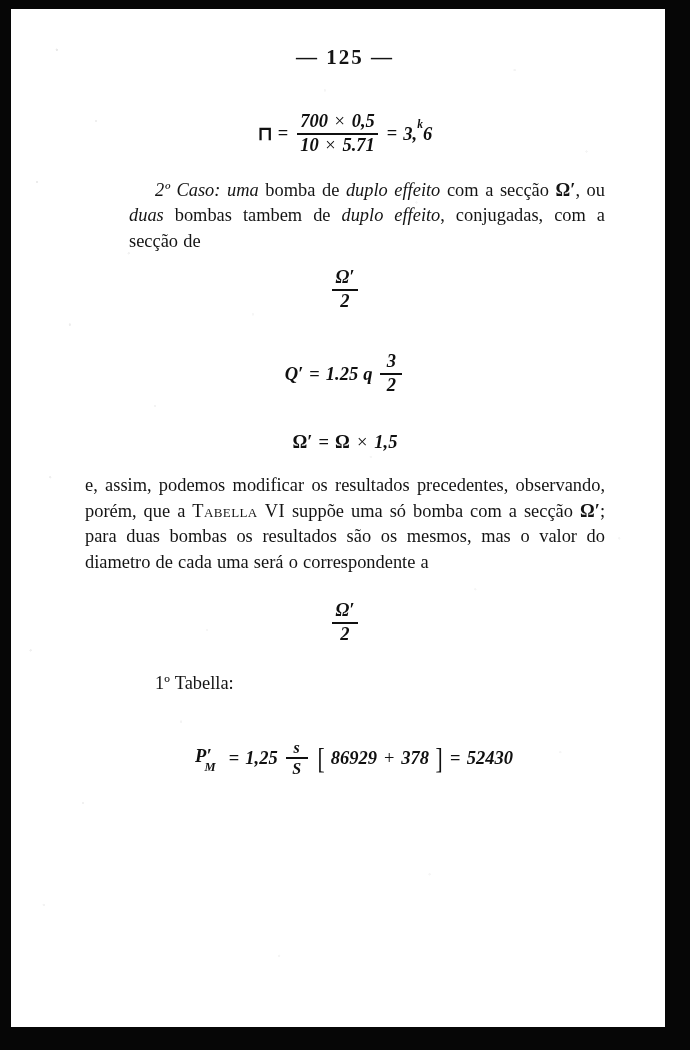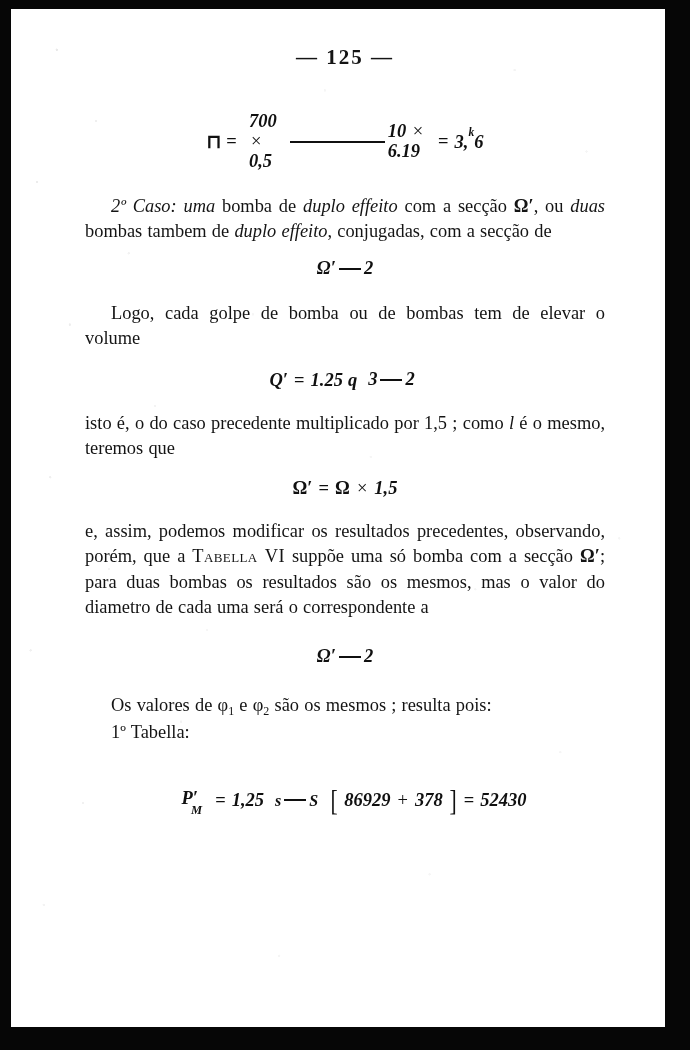--- a/index.html
+++ b/index.html
@@ -83,21 +83,21 @@
 
   p.body-par {
     margin: 0;
     font-size: 18.4px;
     line-height: 25.5px;
     text-align: justify;
     text-justify: inter-word;
     word-spacing: .6px;
     font-family: "Liberation Serif", serif;
   }
-  p.indent { text-indent: 26px; }
+  p.indent { text-indent: 26px; margin-left: 44px; }
 
   .it { font-style: italic; }
   .bf { font-weight: 700; }
   .smallcaps {
     font-variant: small-caps;
     letter-spacing: .4px;
   }
 
   
   .math-block {
@@ -107,21 +107,21 @@
     font-size: 18.5px;
     color: #101010;
     display: flex;
     align-items: center;
     justify-content: center;
     gap: 5px;
   }
 
   .frac {
     display: inline-flex;
-    flex-direction: row;
+    flex-direction: column;
     align-items: center;
     justify-content: center;
     vertical-align: middle;
     line-height: 1.08;
     margin: 0 3px;
     font-family: Liberation Serif, serif;
   }
   .frac .num,
   .frac .den { padding: 0 3px; }
   .frac .bar {
@@ -203,21 +203,21 @@
         <span class="frac">
           <span class="num">
             <span>700</span>
             <span class="times">×</span>
             <span>0,5</span>
           </span>
           <span class="bar"></span>
           <span class="den">
             <span>10</span>
             <span class="times">×</span>
-            <span>6.19</span>
+            <span>5.71</span>
           </span>
         </span>
         <span class="eq">=</span>
         <span><span>3,</span><span class="supk">k</span><span>6</span></span>
       </div>
 
       <div class="sp-22"></div>
 
 
       <p class="body-par indent">
@@ -231,41 +231,37 @@
         <span class="frac">
           <span class="num">Ω′</span>
           <span class="bar"></span>
           <span class="den">2</span>
         </span>
       </div>
 
       <div class="sp-22"></div>
 
 
-      <p class="body-par indent">Logo, cada golpe de bomba ou de bombas tem de elevar o volume</p>
 
       <div class="sp-18"></div>
 
       <div class="math-block">
         <span>Q′</span>
         <span class="eq">=</span>
         <span>1.25</span>
         <span>q</span>
         <span class="frac">
           <span class="num">3</span>
           <span class="bar"></span>
           <span class="den">2</span>
         </span>
       </div>
 
       <div class="sp-20"></div>
 
-      <p class="body-par">
-        <span>isto é, o do caso precedente multiplicado por 1,5 ; como </span><span class="it">l</span><span> é o mesmo, teremos que</span>
-      </p>
 
       <div class="sp-16"></div>
 
       <div class="math-block">
         <span class="omega-sym">Ω′</span>
         <span class="eq">=</span>
         <span class="omega-sym">Ω</span>
         <span class="times">×</span>
         <span>1,5</span>
       </div>
@@ -281,23 +277,20 @@
       <div class="math-block">
         <span class="frac">
           <span class="num">Ω′</span>
           <span class="bar"></span>
           <span class="den">2</span>
         </span>
       </div>
 
       <div class="sp-26"></div>
 
-      <p class="body-par indent">
-        <span>Os valores de </span><span>φ</span><span class="phisub">1</span><span> e </span><span>φ</span><span class="phisub">2</span><span> são os mesmos ; resulta pois:</span>
-      </p>
 
       <p class="body-par indent">1º Tabella:</p>
 
       <div class="sp-18"></div>
 
       <div class="math-block math-left-pad">
         <span><span>P′</span><span class="sub">M</span></span>
         <span class="eq">=</span>
         <span>1,25</span>
         <span class="frac small">

